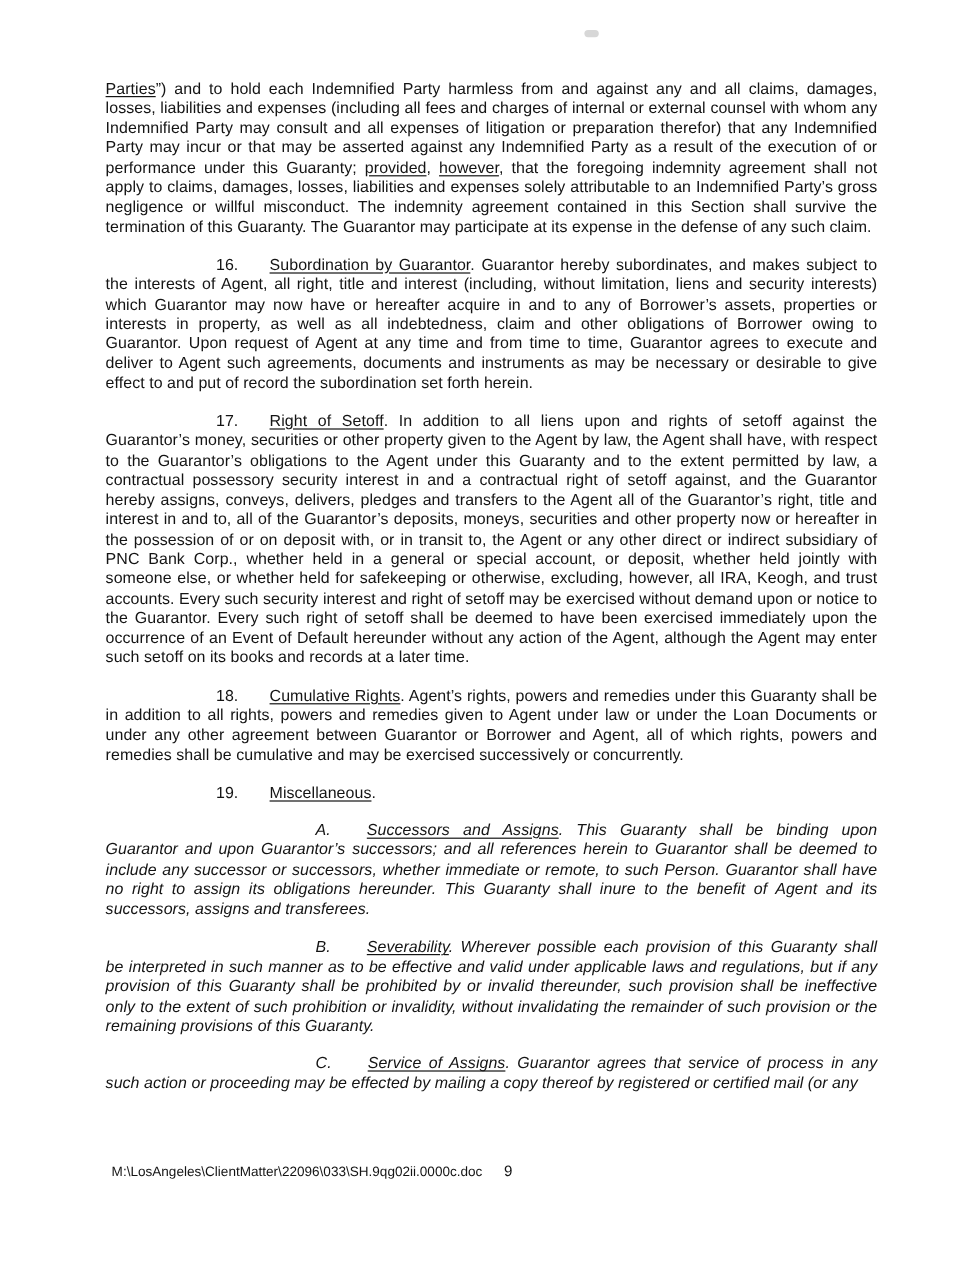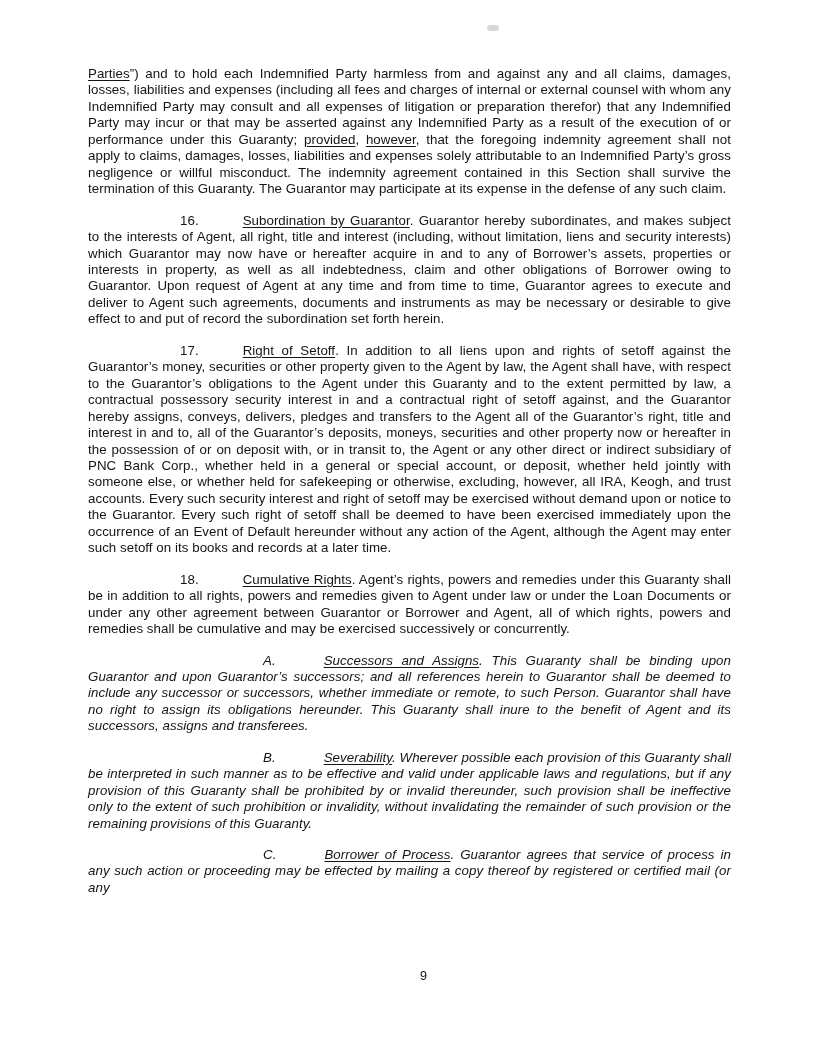--- a/index.html
+++ b/index.html
@@ -23,21 +23,21 @@
     font-size: 13.3px;
     line-height: 16.45px;
     text-align: justify;
     letter-spacing: 0.05px;
   }
   .para.section    { text-indent: 92px; }
   .para.subsection { text-indent: 175px; font-style: italic; }
   .num { white-space: nowrap; }
   .tab     { display: inline-block; width: 26px; }
   .tab-sub { display: inline-block; width: 30px; }
-  .heading { text-decoration: underline; text-underline-offset: 2px; margin-left: 18px; }
+  .heading { text-decoration: underline; text-underline-offset: 2px; }
   .u       { text-decoration: underline; text-underline-offset: 2px; }
   .footer {
     position: absolute;
     left: 93px;
     top: 971px;
     width: 500px;
     font-size: 11.3px;
     color: #141414;
     white-space: nowrap;
   }
@@ -77,23 +77,25 @@
 <body>
 
 <div class="page">
   <div class="smudge"></div>
 
   <div class="content">
       <p class="para continuation"><span class="u">Parties</span><span class="">”) and to hold each Indemnified Party harmless from and against any and all claims, damages, losses, liabilities and expenses (including all fees and charges of internal or external counsel with whom any Indemnified Party may consult and all expenses of litigation or preparation therefor) that any Indemnified Party may incur or that may be asserted against any Indemnified Party as a result of the execution of or performance under this Guaranty; </span><span class="u">provided</span><span class="">, </span><span class="u">however</span><span class="">, that the foregoing indemnity agreement shall not apply to claims, damages, losses, liabilities and expenses solely attributable to an Indemnified Party’s gross negligence or willful misconduct.  The indemnity agreement contained in this Section shall survive the termination of this Guaranty.  The Guarantor may participate at its expense in the defense of any such claim.</span></p>
       <p class="para section"><span class="num">16.</span><span class="tab"></span><span class="heading">Subordination by Guarantor</span><span class="">.  Guarantor hereby subordinates, and makes subject to the interests of Agent, all right, title and interest (including, without limitation, liens and security interests) which Guarantor may now have or hereafter acquire in and to any of Borrower’s assets, properties or interests in property, as well as all indebtedness, claim and other obligations of Borrower owing to Guarantor.  Upon request of Agent at any time and from time to time, Guarantor agrees to execute and deliver to Agent such agreements, documents and instruments as may be necessary or desirable to give effect to and put of record the subordination set forth herein.</span></p>
       <p class="para section"><span class="num">17.</span><span class="tab"></span><span class="heading">Right of Setoff</span><span class="">.  In addition to all liens upon and rights of setoff against the Guarantor’s money, securities or other property given to the Agent by law, the Agent shall have, with respect to the Guarantor’s obligations to the Agent under this Guaranty and to the extent permitted by law, a contractual possessory security interest in and a contractual right of setoff against, and the Guarantor hereby assigns, conveys, delivers, pledges and transfers to the Agent all of the Guarantor’s right, title and interest in and to, all of the Guarantor’s deposits, moneys, securities and other property now or hereafter in the possession of or on deposit with, or in transit to, the Agent or any other direct or indirect subsidiary of PNC Bank Corp., whether held in a general or special account, or deposit, whether held jointly with someone else, or whether held for safekeeping or otherwise, excluding, however, all IRA, Keogh, and trust accounts.  Every such security interest and right of setoff may be exercised without demand upon or notice to the Guarantor.  Every such right of setoff shall be deemed to have been exercised immediately upon the occurrence of an Event of Default hereunder without any action of the Agent, although the Agent may enter such setoff on its books and records at a later time.</span></p>
       <p class="para section"><span class="num">18.</span><span class="tab"></span><span class="heading">Cumulative Rights</span><span class="">.  Agent’s rights, powers and remedies under this Guaranty shall be in addition to all rights, powers and remedies given to Agent under law or under the Loan Documents or under any other agreement between Guarantor or Borrower and Agent, all of which rights, powers and remedies shall be cumulative and may be exercised successively or concurrently.</span></p>
+      <p class="para section"><span class="num">19.</span><span class="tab"></span><span class="heading">Miscellaneous</span><span class="">.</span></p>
       <p class="para subsection"><span class="num">A.</span><span class="tab-sub"></span><span class="heading">Successors and Assigns</span><span class="">.  This Guaranty shall be binding upon Guarantor and upon Guarantor’s successors; and all references herein to Guarantor shall be deemed to include any successor or successors, whether immediate or remote, to such Person.  Guarantor shall have no right to assign its obligations hereunder.  This Guaranty shall inure to the benefit of Agent and its successors, assigns and transferees.</span></p>
       <p class="para subsection"><span class="num">B.</span><span class="tab-sub"></span><span class="heading">Severability</span><span class="">.  Wherever possible each provision of this Guaranty shall be interpreted in such manner as to be effective and valid under applicable laws and regulations, but if any provision of this Guaranty shall be prohibited by or invalid thereunder, such provision shall be ineffective only to the extent of such prohibition or invalidity, without invalidating the remainder of such provision or the remaining provisions of this Guaranty.</span></p>
-      <p class="para subsection"><span class="num">C.</span><span class="tab-sub"></span><span class="heading">Borrower of Process</span><span class="">.  Guarantor agrees that service of process in any such action or proceeding may be effected by mailing a copy thereof by registered or certified mail (or any</span></p>
+      <p class="para subsection"><span class="num">C.</span><span class="tab-sub"></span><span class="heading">Service of Assigns</span><span class="">.  Guarantor agrees that service of process in any such action or proceeding may be effected by mailing a copy thereof by registered or certified mail (or any</span></p>
     </div>
 
   <div class="footer">
+    <span>M:\LosAngeles\ClientMatter\22096\033\SH.9qg02ii.0000c.doc</span>
     <span class="pagenum">9</span>
   </div>
 
   <div class="dash-artifact"></div>
 </div>
 
 </body></html>

